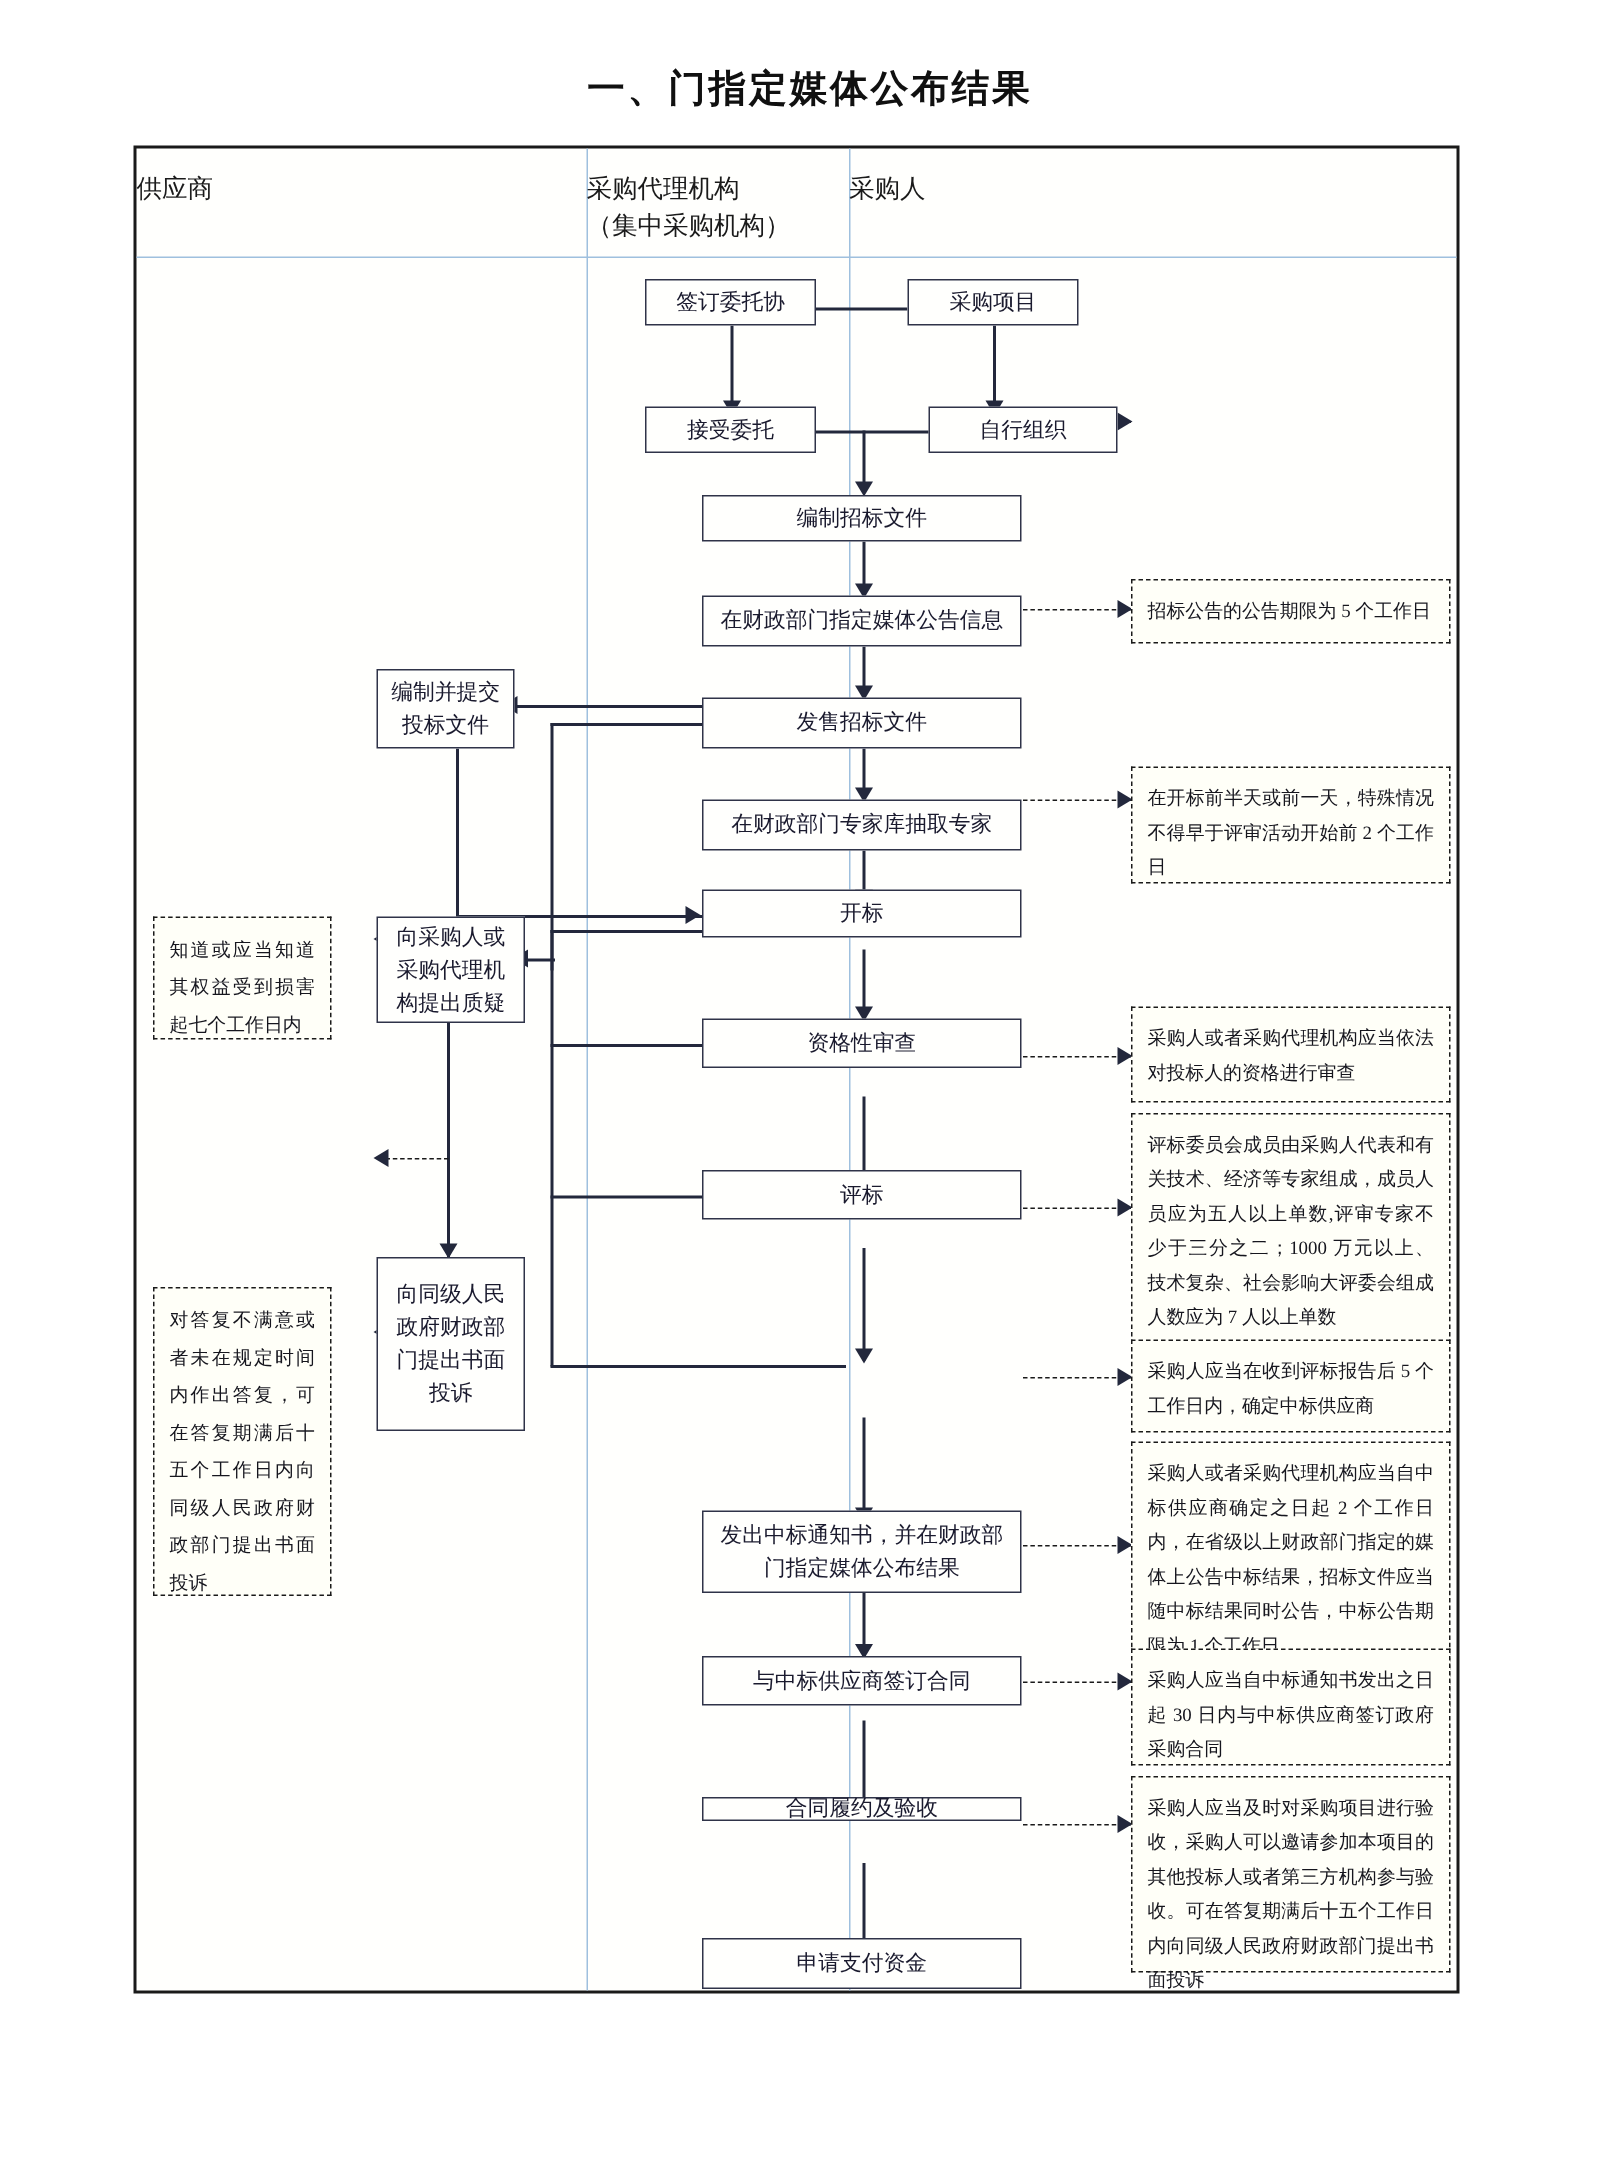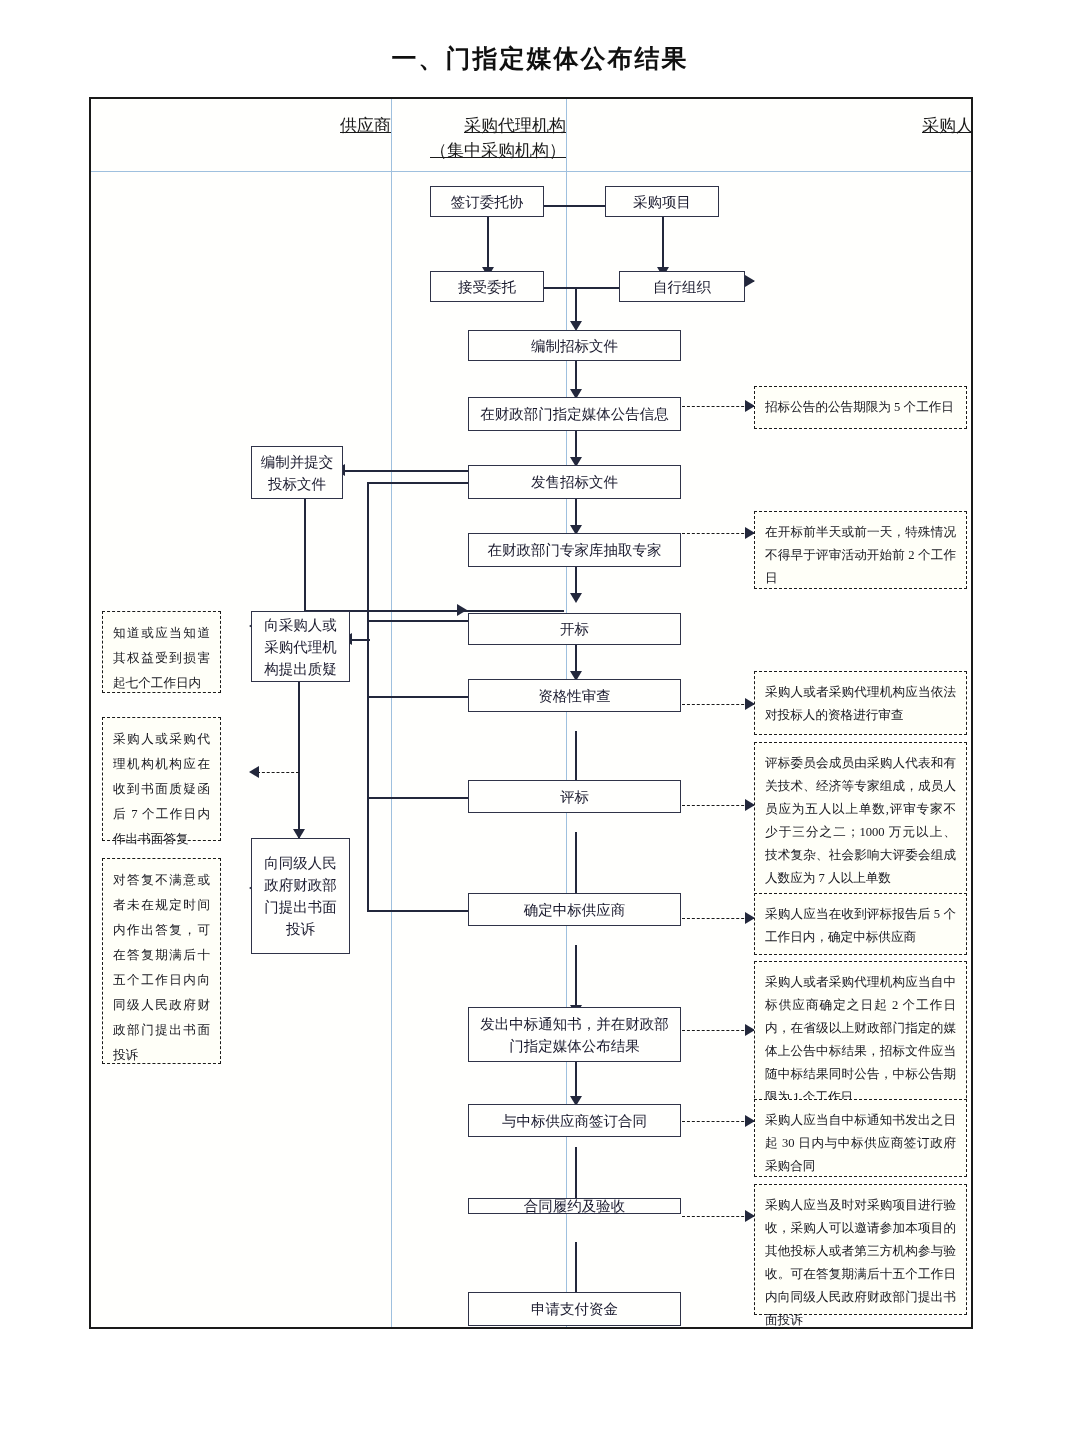--- a/index.html
+++ b/index.html
@@ -30,25 +30,24 @@
     background:#9fc0de;
   }
   .lane-div.d1{left:300px;}
   .lane-div.d2{left:475px;}
   
   .hdr-rule{
     position:absolute;left:0;top:72px;width:100%;height:1px;background:#9fc0de;
   }
   .lane-title{
     position:absolute;top:14px;
-    text-align:right;
+    text-align:left;
     font-size:17px;color:#1a1a1a;
     line-height:25px;
     font-family:"Liberation Serif","DejaVu Serif",serif;
-    text-decoration:underline;
   }
   .lt1{left:0;width:300px;}
   .lt2{left:300px;width:175px;}
   .lt3{left:475px;width:407px;}
 
   
   .box{
     position:absolute;
     box-sizing:border-box;
     border:1.4px solid #2f3348;
@@ -229,40 +228,39 @@
 
   <div class="box" style="left:377px;top:366px;width:213px;height:34px;">发售招标文件</div>
 
   <div class="box multi" style="left:160px;top:347px;width:92px;height:53px;flex-direction:column;">
     <div>编制并提交</div>
     <div>投标文件</div>
   </div>
 
   <div class="box" style="left:377px;top:434px;width:213px;height:34px;">在财政部门专家库抽取专家</div>
 
-  <div class="box" style="left:377px;top:514px;width:213px;height:32px;">开标</div>
+  <div class="box" style="left:377px;top:494px;width:213px;height:32px;">开标</div>
 
   <div class="box multi" style="left:160px;top:512px;width:99px;height:71px;flex-direction:column;">
     <div>向采购人或</div>
     <div>采购代理机</div>
     <div>构提出质疑</div>
   </div>
 
   <div class="box" style="left:377px;top:580px;width:213px;height:33px;">资格性审查</div>
 
   <div class="box" style="left:377px;top:681px;width:213px;height:33px;">评标</div>
 
   <div class="box multi" style="left:160px;top:739px;width:99px;height:116px;flex-direction:column;">
     <div>向同级人民</div>
     <div>政府财政部</div>
     <div>门提出书面</div>
     <div>投诉</div>
   </div>
 
-  <div class="box" style="left:377px;top:794px;width:213px;height:33px;">确定中标供应商</div>
 
   <div class="box multi" style="left:377px;top:908px;width:213px;height:55px;flex-direction:column;">
     <div>发出中标通知书，并在财政部</div>
     <div>门指定媒体公布结果</div>
   </div>
 
   <div class="box" style="left:377px;top:1005px;width:213px;height:33px;">与中标供应商签订合同</div>
 
   <div class="box" style="left:377px;top:1099px;width:213px;height:16px;">合同履约及验收</div>
 
@@ -280,17 +278,16 @@
   <div class="note" style="left:663px;top:794px;width:213px;height:62px;">采购人应当在收到评标报告后 5 个工作日内，确定中标供应商</div>
 
   <div class="note" style="left:663px;top:862px;width:213px;height:177px;">采购人或者采购代理机构应当自中标供应商确定之日起 2 个工作日内，在省级以上财政部门指定的媒体上公告中标结果，招标文件应当随中标结果同时公告，中标公告期限为 1 个工作日</div>
 
   <div class="note" style="left:663px;top:1000px;width:213px;height:78px;">采购人应当自中标通知书发出之日起 30 日内与中标供应商签订政府采购合同</div>
 
   <div class="note" style="left:663px;top:1085px;width:213px;height:131px;">采购人应当及时对采购项目进行验收，采购人可以邀请参加本项目的其他投标人或者第三方机构参与验收。可在答复期满后十五个工作日内向同级人民政府财政部门提出书面投诉</div>
 
   <div class="note" style="left:11px;top:512px;width:119px;height:82px;line-height:25px;">知道或应当知道其权益受到损害起七个工作日内</div>
 
-  <div class="note" style="left:11px;top:618px;width:119px;height:124px;line-height:25px;">采购人或采购代理机构机构应在收到书面质疑函后 7 个工作日内作出书面答复</div>
 
   <div class="note" style="left:11px;top:759px;width:119px;height:206px;line-height:25px;">对答复不满意或者未在规定时间内作出答复，可在答复期满后十五个工作日内向同级人民政府财政部门提出书面投诉</div>
 
 </div>
 
 </body></html>

